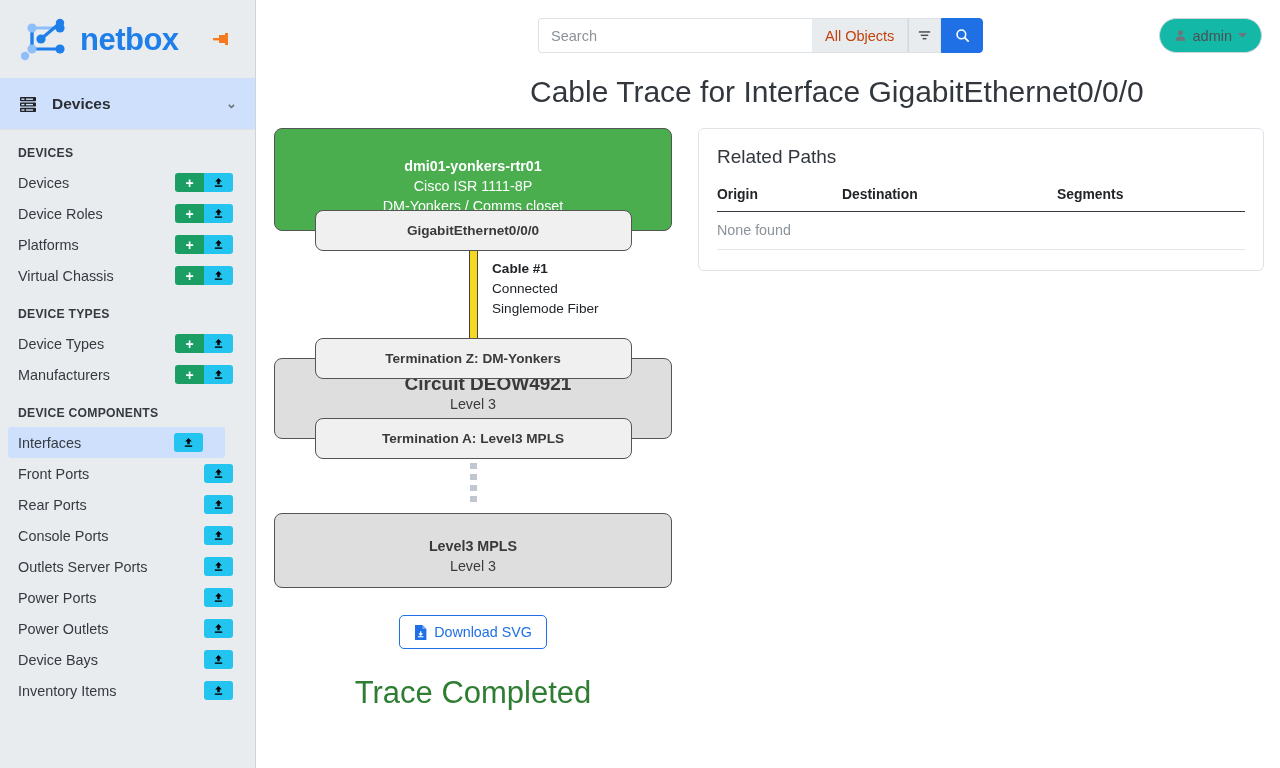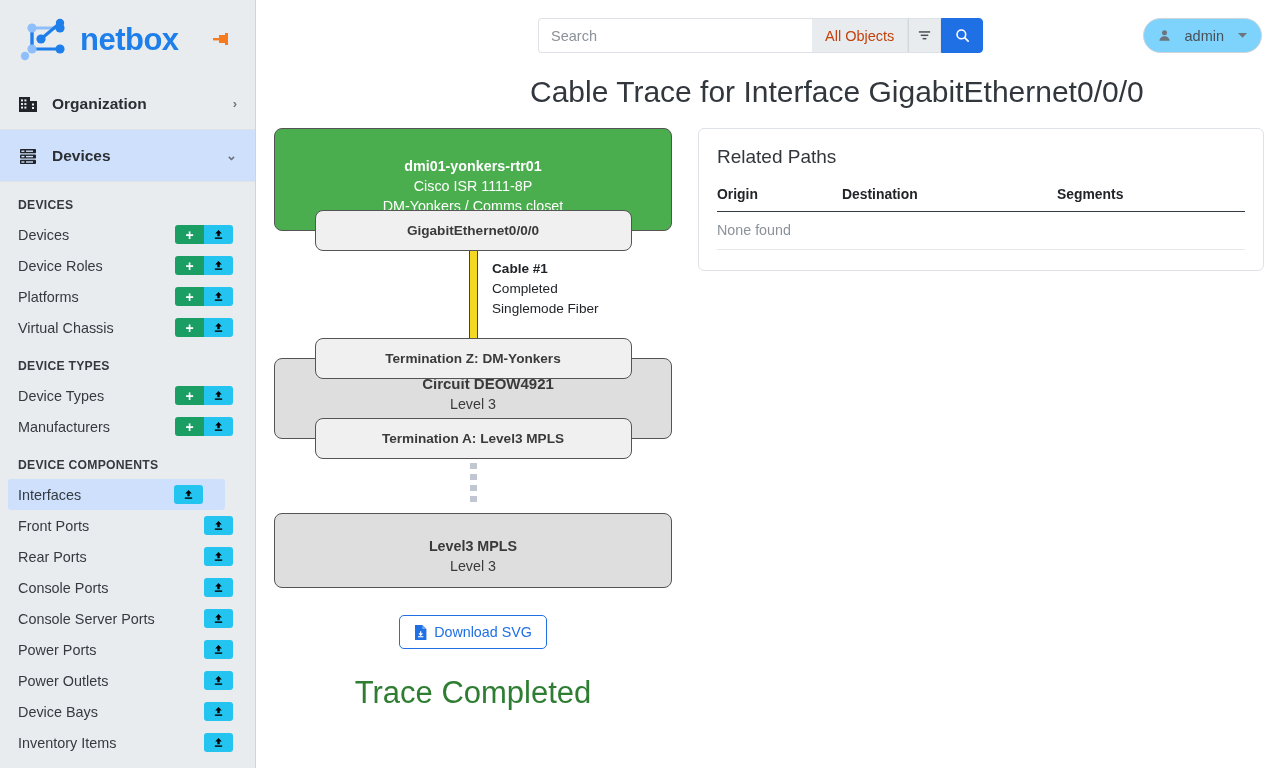--- a/index.html
+++ b/index.html
@@ -113,24 +113,24 @@
     cursor: pointer;
   }
   .search-go {
     display: flex; align-items: center; justify-content: center;
     width: 42px; background: #1f6fe5;
     border: 1px solid #1f6fe5; border-radius: 0 4px 4px 0;
     cursor: pointer;
   }
   .user-menu {
     position: absolute; right: 18px; top: 18px;
-    display: flex; align-items: center; gap: 14px;
+    display: flex; align-items: center; gap: 6px;
     height: 35px; padding: 0 14px;
     border: 1px solid #ced4da; border-radius: 18px;
-    background: #7dd3fc; cursor: pointer;
+    background: #14b8a6; cursor: pointer;
     font-size: 14.5px; color: #495057;
   }
 
   .page-title {
     font-size: 30px; font-weight: 400; color: #31373d;
     padding: 0 0 0 18px; margin: 2px 0 0 0;
     position: absolute; top: 73px; left: 256px;
     white-space: nowrap;
   }
   .content { position: absolute; top: 128px; left: 0; right: 0; bottom: 0; }
@@ -159,21 +159,21 @@
     font-size: 13.6px; font-weight: 700;
     position: relative; z-index: 3;
   }
   .tb-circuit {
     background: #dedede; color: #3a3a3a;
     width: 398px; height: 81px;
     margin: -21px auto 0 auto;
     padding-top: 15px;
     position: relative; z-index: 1;
   }
-  .tb-circuit .c1 { font-size: 15px; font-weight: 700; line-height: 20px; padding-left: 30px; }
+  .tb-circuit .c1 { font-size: 19px; font-weight: 700; line-height: 20px; padding-left: 30px; }
   .tb-circuit .c2 { font-size: 14.3px; font-weight: 400; line-height: 20px; }
   .tb-provider {
     background: #dedede; color: #3a3a3a;
     width: 398px; height: 75px;
     margin: 4px auto 0 auto;
     padding-top: 22px;
     position: relative; z-index: 1;
   }
   .tb-provider .p1 { font-size: 14.3px; font-weight: 700; line-height: 20px; }
   .tb-provider .p2 { font-size: 14.3px; font-weight: 400; line-height: 20px; }
@@ -267,40 +267,20 @@
       </div>
       <span class="pin-btn">
         <svg class="ico-svg" width="18" height="16" viewBox="0 0 18 16">
           <rect x="7" y="4" width="8" height="8" fill="#f47b20"></rect>
           <rect x="13" y="2" width="3" height="12" fill="#f47b20"></rect>
           <rect x="1" y="7" width="7" height="2.4" fill="#f47b20"></rect>
         </svg>
       </span>
     </div>
 
-    <div class="nav-top-item">
-      <span class="nav-ico">
-        <svg class="ico-svg" width="20" height="20" viewBox="0 0 20 20">
-          <rect x="1" y="3" width="11" height="15" fill="#212529"></rect>
-          <rect x="12" y="7" width="7" height="11" fill="#212529"></rect>
-          <g fill="#e9ecef">
-            <rect x="3" y="5.4" width="2" height="2"></rect>
-              <rect x="6.4" y="5.4" width="2" height="2"></rect>
-            <rect x="3" y="9" width="2" height="2"></rect>
-              <rect x="6.4" y="9" width="2" height="2"></rect>
-            <rect x="3" y="12.6" width="2" height="2"></rect>
-              <rect x="6.4" y="12.6" width="2" height="2"></rect>
-            <rect x="14" y="9.5" width="2" height="2"></rect>
-              <rect x="14" y="13" width="2" height="2"></rect>
-          </g>
-        </svg>
-      </span>
-      <span>Organization</span>
-      <span class="chev">›</span>
-    </div>
 
     <div class="nav-top-item active">
       <span class="nav-ico">
         <svg class="ico-svg" width="20" height="20" viewBox="0 0 20 20">
           <rect x="2" y="3" width="16" height="4.2" rx="0.8" fill="#212529"></rect>
           <rect x="2" y="8.4" width="16" height="4.2" rx="0.8" fill="#212529"></rect>
           <rect x="2" y="13.8" width="16" height="4.2" rx="0.8" fill="#212529"></rect>
           <g fill="#cfe0fd">
             <rect x="3.4" y="4.5" width="3" height="1.4"></rect>
               <rect x="3.4" y="9.9" width="3" height="1.4"></rect>
@@ -430,21 +410,21 @@
       <span class="btn-group">
         <span class="mini-btn mini-imp solo">
           <svg class="ico-svg" width="11" height="11" viewBox="0 0 12 12">
               <path d="M6 1 L9.6 5 H7.3 V8 H4.7 V5 H2.4 Z" fill="#000"></path>
               <rect x="2" y="9.2" width="8" height="1.5" fill="#000"></rect>
             </svg>
         </span>
       </span>
     </div>
     <div class="menu-row">
-      <span class="mlabel">Console Server Ports</span>
+      <span class="mlabel">Outlets Server Ports</span>
       <span class="btn-group">
         <span class="mini-btn mini-imp solo">
           <svg class="ico-svg" width="11" height="11" viewBox="0 0 12 12">
               <path d="M6 1 L9.6 5 H7.3 V8 H4.7 V5 H2.4 Z" fill="#000"></path>
               <rect x="2" y="9.2" width="8" height="1.5" fill="#000"></rect>
             </svg>
         </span>
       </span>
     </div>
     <div class="menu-row">
@@ -546,21 +526,21 @@
           </div>
 
           <div class="tracebox tb-term">
             <span>GigabitEthernet0/0/0</span>
           </div>
 
           <div class="cable-gap">
             <div class="cable-line"></div>
             <div class="cable-labels">
               <div class="cl-1">Cable #1</div>
-              <div class="cl-2">Completed</div>
+              <div class="cl-2">Connected</div>
               <div class="cl-2">Singlemode Fiber</div>
             </div>
           </div>
 
           <div class="tracebox tb-term">
             <span>Termination Z: DM-Yonkers</span>
           </div>
 
           <div class="tracebox tb-circuit">
             <div class="c1">Circuit DEOW4921</div>

